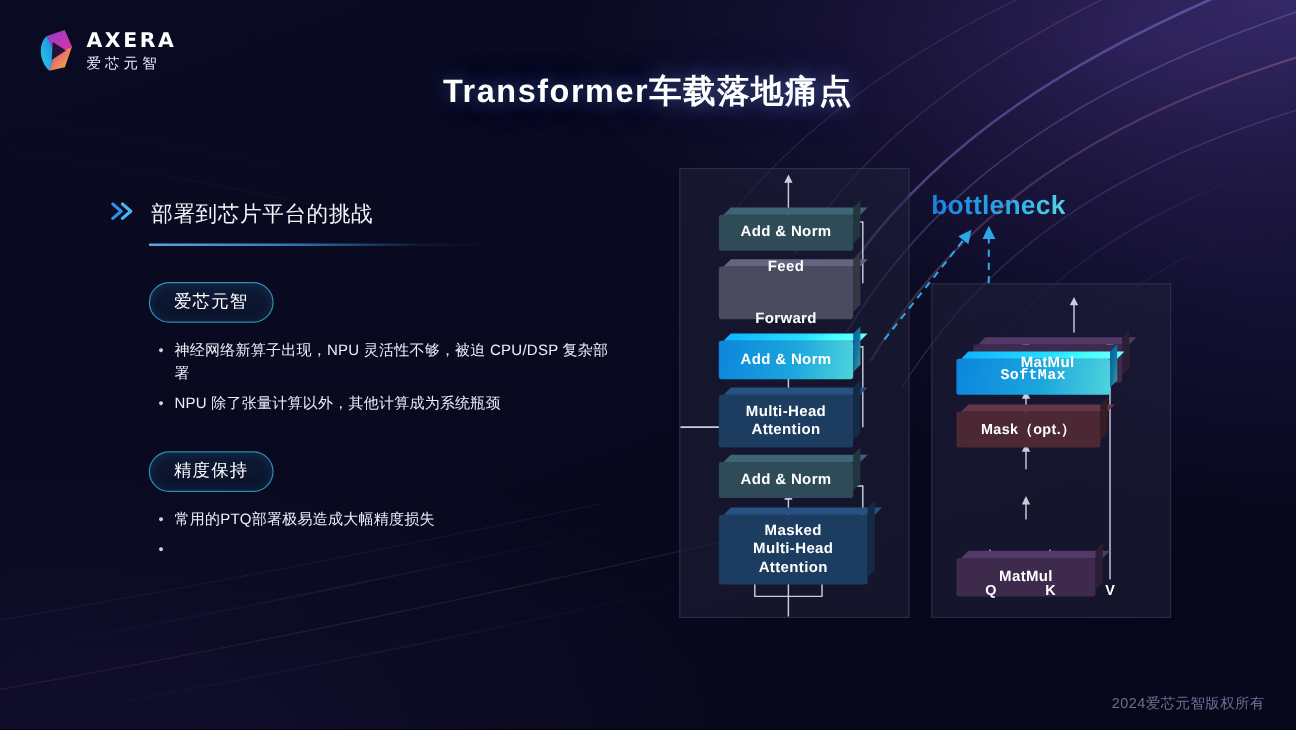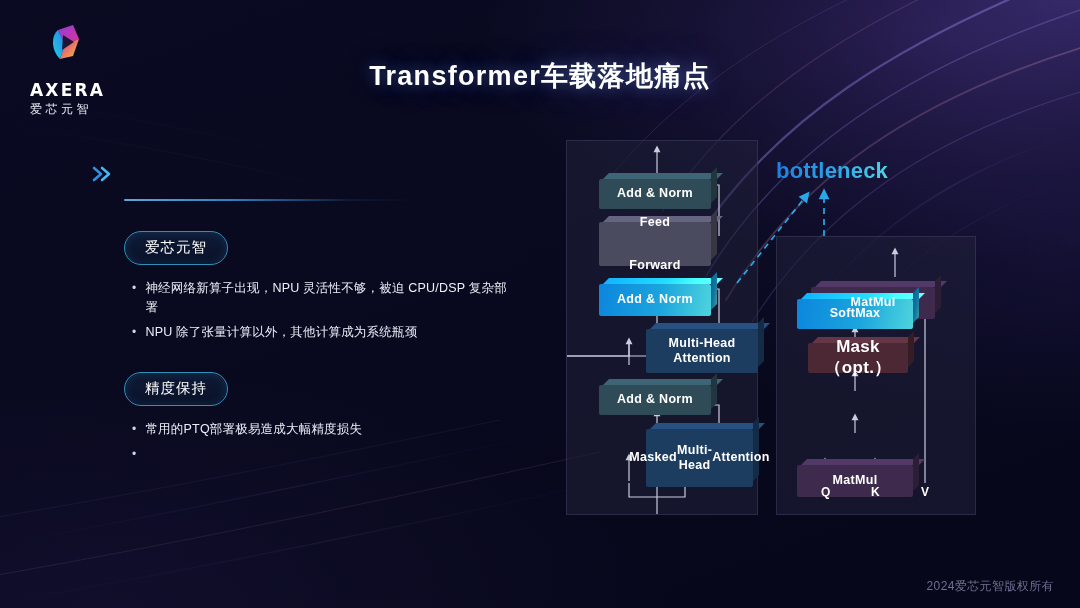--- a/index.html
+++ b/index.html
@@ -23,21 +23,21 @@
   }
 
   
   .bg-streaks { position: absolute; inset: 0; pointer-events: none; }
   .bg-streaks svg { display: block; width: 100%; height: 100%; }
 
   
   .logo-wrap {
     position: absolute;
     left: 30px; top: 22px;
-    display: flex; align-items: center; gap: 20px; flex-direction: column;
+    display: flex; align-items: center; gap: 4px;
   }
   .logo-mark { width: 38px; height: 40px; position: relative; }
   .logo-text { display: flex; flex-direction: column; line-height: 1; }
   .logo-en {
     font-size: 17px; font-weight: 700; letter-spacing: 2.2px;
     color: #fff; font-family: "DejaVu Sans", sans-serif;
   }
   .logo-cn {
     font-size: 12px; letter-spacing: 3.5px; color: #e8e8f4;
     margin-top: 4px; font-weight: 500;
@@ -139,21 +139,21 @@
     background: inherit;
     filter: brightness(0.72);
     transform: skewY(-45deg);
     transform-origin: top left;
   }
   .box .lbl { position: relative; z-index: 2; }
 
   .b-addnorm   { background: #2e4b57; }
   .b-hl        { background: linear-gradient(100deg, #0c86dd 0%, #1ba5dd 55%, #4ed4dd 100%); }
   .b-ff        { background: #4b4b60; gap: 28px; }
-  .b-mha       { background: #1c3c60; margin-left: 47px; }
+  .b-mha       { background: #1c3c60; }
   .b-matmul    { background: #3d2a4c; margin-top: 36px; }
   .b-mask      { background: #4b2833; }
   .b-scale     { background: #5f5330; }
 
   .io-label {
     position: absolute;
     font-size: 12px;
     font-weight: 700;
     color: #ffffff;
     letter-spacing: 0.5px;
@@ -266,20 +266,21 @@
 
   <div class="left-col">
 
     <div class="sec-head">
       <span class="chev">
         <svg width="20" height="16" viewBox="0 0 20 16">
           <path d="M2 2 L9 8 L2 14" fill="none" stroke="#2f8fe0" stroke-width="2.6" stroke-linecap="round" stroke-linejoin="round"></path>
           <path d="M10 2 L17 8 L10 14" fill="none" stroke="#49b6f0" stroke-width="2.6" stroke-linecap="round" stroke-linejoin="round"></path>
         </svg>
       </span>
+      <span class="sec-head-text">部署到芯片平台的挑战</span>
     </div>
     <div class="sec-divider"></div>
 
     <div class="group">
       <div class="pill">爱芯元智</div>
       <div class="bullets">
         <div class="bullet">
           <span class="dot">•</span>
           <span>神经网络新算子出现，NPU 灵活性不够，被迫 CPU/DSP 复杂部署</span>
         </div>
@@ -365,21 +366,21 @@
 
     <div class="box b-mha" style="left:32px; top:188px; width:112px; height:44px; font-size:12.5px; flex-direction:column;">
       <span class="lbl">Multi-Head</span>
       <span class="lbl">Attention</span>
     </div>
 
     <div class="box b-addnorm" style="left:32px; top:244px; width:112px; height:30px; font-size:12.5px;">
       <span class="lbl">Add &amp; Norm</span>
     </div>
 
-    <div class="box b-mha" style="left:32px; top:288px; width:107px; height:58px; font-size:12.5px; flex-direction:row;">
+    <div class="box b-mha" style="left:32px; top:288px; width:124px; height:58px; font-size:12.5px; flex-direction:column;">
       <span class="lbl">Masked</span>
       <span class="lbl">Multi-Head</span>
       <span class="lbl">Attention</span>
     </div>
   </div>
 
   <div class="panel" id="panel-right">
 
     <svg class="arrows" viewBox="0 0 198 277">
       <defs>
@@ -396,25 +397,25 @@
         <path d="M48 246 L48 224"></path>
         <path d="M98 246 L98 224"></path>
         <path d="M148 246 L148 48"></path>
       </g>
     </svg>
 
     <div class="box b-matmul" style="left:34px; top:14px; width:124px; height:32px; font-size:12.5px;">
       <span class="lbl">MatMul</span>
     </div>
 
-    <div class="box b-hl" style="left:20px; top:62px; width:116px; height:30px; font-size:12.5px;">
+    <div class="box b-hl" style="left:20px; top:62px; width:128px; height:30px; font-size:12.5px;font-family:Liberation Mono, monospace;">
       <span class="lbl">SoftMax</span>
     </div>
 
-    <div class="box b-mask" style="left:31px; top:106px; width:100px; height:30px; font-size:17px;">
+    <div class="box b-mask" style="left:20px; top:106px; width:120px; height:30px; font-size:12px;">
       <span class="lbl">Mask（opt.）</span>
     </div>
 
 
     <div class="box b-matmul" style="left:20px; top:192px; width:116px; height:32px; font-size:12.5px;">
       <span class="lbl">MatMul</span>
     </div>
 
     <div class="io-label" style="left:44px; top:248px;">Q</div>
     <div class="io-label" style="left:94px; top:248px;">K</div>

